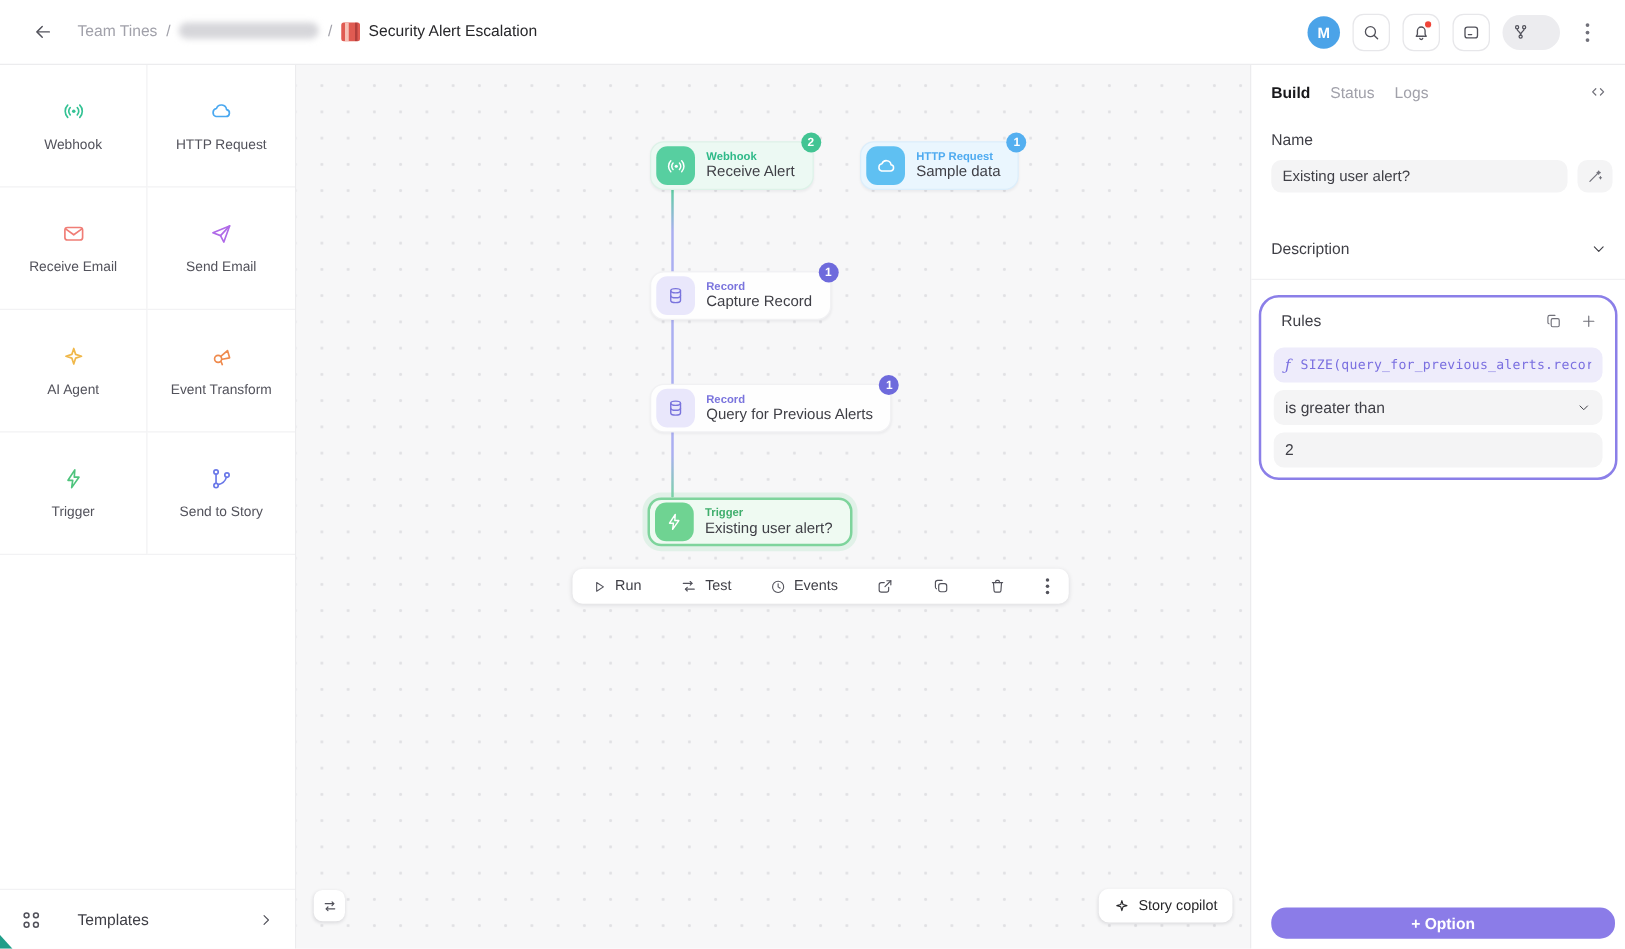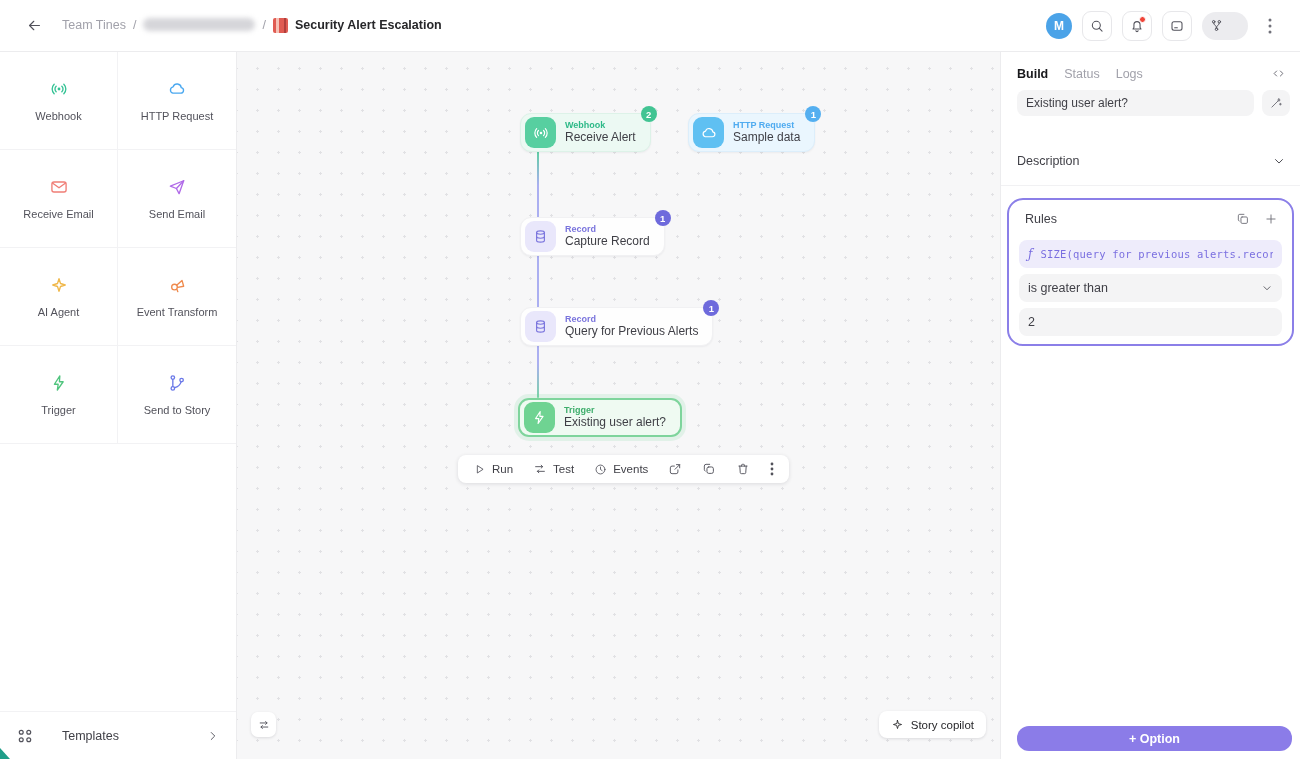--- a/index.html
+++ b/index.html
@@ -12,21 +12,21 @@
 
   
   .topbar { position:absolute; top:0; left:0; right:0; height:52px; background:#fff; border-bottom:1px solid #ececee; display:flex; align-items:center; padding:0 18px 0 20px; z-index:30; }
   .back-btn { width:28px; height:28px; display:flex; align-items:center; justify-content:center; color:#52525b; border-radius:6px; cursor:pointer; }
   .crumbs { display:flex; gap:7px; margin-left:14px; font-size:12.5px; }
   .crumb-muted { color:#a1a1aa; }
   .crumb-redacted { width:112px; height:13px; border-radius:7px; background:#d6d6da; filter:blur(2.5px); }
   .book-icon { width:15px; height:15px; position:relative; border-radius:2px; background:#e05b52; overflow:hidden; }
   .book-icon::before { content:""; position:absolute; top:0; bottom:0; left:3px; width:3px; background:#f6c1b6; }
   .book-icon::after { content:""; position:absolute; top:0; bottom:0; right:2px; width:2px; background:#b23f3c; }
-  .crumb-title { color:#27272a; font-weight:700; }
+  .crumb-title { color:#27272a; font-weight:400; }
   .topbar-right { margin-left:auto; display:flex; align-items:center; gap:10px; }
   .avatar { width:26px; height:26px; border-radius:50%; background:#4ba3e8; color:#fff; font-size:12px; font-weight:700; display:flex; align-items:center; justify-content:center; }
   .tb-btn { width:30px; height:30px; border:1px solid #e7e7ea; border-radius:9px; background:#fff; color:#52525b; display:flex; align-items:center; justify-content:center; position:relative; cursor:pointer; }
   .noti-dot { position:absolute; top:4px; right:5px; width:7px; height:7px; border-radius:50%; background:#f04438; border:1.5px solid #fff; }
   .tb-pill { width:46px; height:28px; border-radius:14px; background:#ececef; color:#52525b; display:flex; align-items:center; padding-left:7px; cursor:pointer; }
   .tb-dots { width:24px; height:28px; display:flex; align-items:center; justify-content:center; color:#71717a; cursor:pointer; }
 
   
   .sidebar { position:absolute; top:52px; left:0; width:237px; bottom:0; background:#fff; border-right:1px solid #ececee; display:flex; flex-direction:column; z-index:20; }
   .action-grid { display:grid; grid-template-columns:118px 118px; }
@@ -68,21 +68,21 @@
   .node-record .node-icon { background:#e9e7fb; color:#7a74dd; }
   .node-record .node-type { color:#7a74dd; }
   .node-record .badge { background:#6e6adc; }
   .node-capture { left:283px; top:165px; }
   .node-query { left:283px; top:255px; }
 
   .node-trigger { left:281px; top:346px; background:#effaf2; border:2px solid #7ed49c; box-shadow:0 0 0 4px rgba(110,212,150,.16); }
   .node-trigger .node-icon { background:#6fd392; color:#fff; }
   .node-trigger .node-type { color:#3fae6c; }
 
-  .node-toolbar { position:absolute; left:221px; top:403px; height:28px; background:#fff; border-radius:8px; box-shadow:0 1px 4px rgba(20,20,30,.12); display:flex; align-items:center; padding:0 6px; gap:2px; }
+  .node-toolbar { position:absolute; left:221px; top:403px; height:28px; background:#fff; border-radius:8px; box-shadow:0 1px 4px rgba(20,20,30,.12); display:flex; align-items:center; padding:0 6px; gap:13px; }
   .ntb-item { display:flex; align-items:center; gap:6px; padding:0 9px; height:28px; font-size:11.5px; color:#3f3f46; cursor:pointer; }
   .ntb-icon { color:#52525b; }
 
   .canvas-fab { position:absolute; left:14px; bottom:22px; width:25px; height:25px; background:#fff; border-radius:7px; box-shadow:0 1px 3px rgba(20,20,30,.12); display:flex; align-items:center; justify-content:center; color:#52525b; cursor:pointer; }
   .copilot-btn { position:absolute; right:14px; bottom:21px; height:27px; background:#fff; border-radius:8px; box-shadow:0 1px 3px rgba(20,20,30,.12); display:flex; align-items:center; gap:7px; padding:0 12px; font-size:11.5px; color:#27272a; cursor:pointer; }
 
   
   .panel { position:absolute; top:52px; left:1000px; width:300px; bottom:0; background:#fff; border-left:1px solid #ececee; z-index:20; }
   .panel-tabs { display:flex; align-items:center; padding:14px 14px 0 16px; gap:16px; }
   .ptab { font-size:12.5px; color:#a1a1aa; cursor:pointer; }
@@ -450,20 +450,21 @@
       <span class="ptab">Status</span>
       <span class="ptab">Logs</span>
       <span class="code-btn">
           <svg class="ic" width="15" height="15" viewBox="0 0 24 24">
             <path d="m9 8-4 4 4 4"></path>
             <path d="m15 8 4 4-4 4"></path>
           </svg>
         </span>
     </div>
 
+    <div class="field-label">Name</div>
     <div class="name-row">
       <input class="name-input" type="text" value="Existing user alert?" style="">
       <span class="wand-btn">
         <span>
             <svg class="ic" width="14" height="14" viewBox="0 0 24 24">
               <path d="M5 19 15.5 8.5"></path>
               <path d="M17 4.8l.6 1.6 1.6.6-1.6.6-.6 1.6-.6-1.6-1.6-.6 1.6-.6z"></path>
               <path d="M19.5 12.5v3M18 14h3"></path>
             </svg>
           </span>

